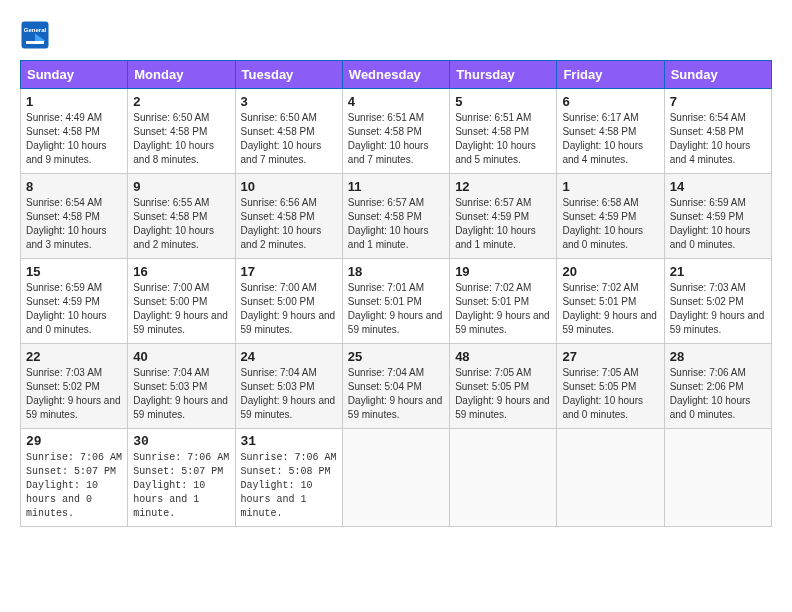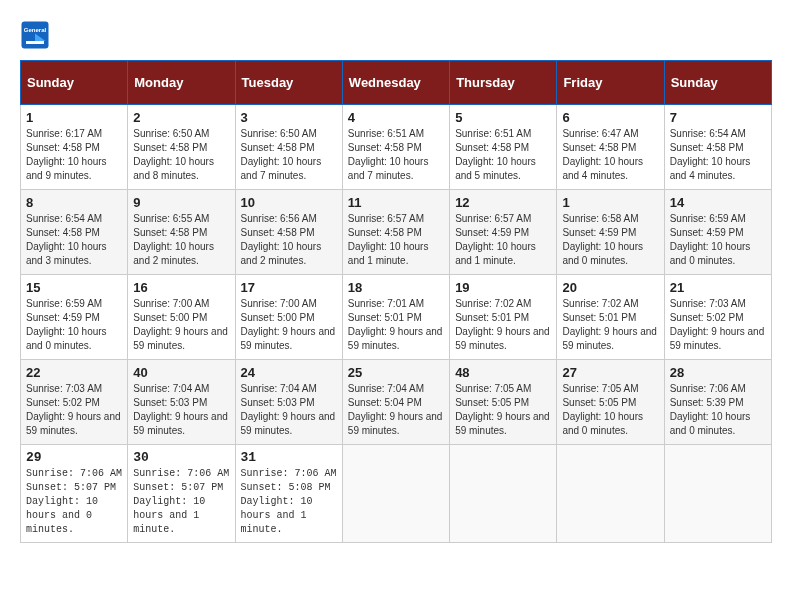--- a/index.html
+++ b/index.html
@@ -41,24 +41,24 @@
     .location-title {
       font-size: 15px;
       color: #444;
     }
     .calendar {
       width: 100%;
       border-collapse: collapse;
       table-layout: fixed;
     }
     .calendar th {
-      background-color: #7f1d1d;
+      background-color: #8b5cf6;
       color: #fff;
       text-align: left;
-      padding: 14px 6px;
+      padding: 6px 6px;
       font-size: 13px;
       font-weight: bold;
       border: 1px solid #1565c0;
     }
     .calendar td {
       border: 1px solid #ccc;
       vertical-align: top;
       padding: 5px 5px;
       font-size: 10.5px;
       color: #333;
@@ -120,61 +120,61 @@
         <th>Thursday</th>
         <th>Friday</th>
         <th>Sunday</th>
       </tr>
   </thead>
   <tbody id="calendar-body">
   <tr>
         <td>
         <span class="day-num">1</span>
         <div class="cell-info">
+          <span>Sunrise: 4:49 AM</span><br>
+          <span>Sunset: 4:58 PM</span><br>
+          <span>Daylight: 10 hours and 9 minutes.</span>
+        </div>
+      </td>
+        <td>
+        <span class="day-num">2</span>
+        <div class="cell-info">
+          <span>Sunrise: 6:50 AM</span><br>
+          <span>Sunset: 4:58 PM</span><br>
+          <span>Daylight: 10 hours and 8 minutes.</span>
+        </div>
+      </td>
+        <td>
+        <span class="day-num">3</span>
+        <div class="cell-info">
+          <span>Sunrise: 6:50 AM</span><br>
+          <span>Sunset: 4:58 PM</span><br>
+          <span>Daylight: 10 hours and 7 minutes.</span>
+        </div>
+      </td>
+        <td>
+        <span class="day-num">4</span>
+        <div class="cell-info">
+          <span>Sunrise: 6:51 AM</span><br>
+          <span>Sunset: 4:58 PM</span><br>
+          <span>Daylight: 10 hours and 7 minutes.</span>
+        </div>
+      </td>
+        <td>
+        <span class="day-num">5</span>
+        <div class="cell-info">
+          <span>Sunrise: 6:51 AM</span><br>
+          <span>Sunset: 4:58 PM</span><br>
+          <span>Daylight: 10 hours and 5 minutes.</span>
+        </div>
+      </td>
+        <td>
+        <span class="day-num">6</span>
+        <div class="cell-info">
           <span>Sunrise: 6:17 AM</span><br>
-          <span>Sunset: 4:58 PM</span><br>
-          <span>Daylight: 10 hours and 9 minutes.</span>
-        </div>
-      </td>
-        <td>
-        <span class="day-num">2</span>
-        <div class="cell-info">
-          <span>Sunrise: 6:50 AM</span><br>
-          <span>Sunset: 4:58 PM</span><br>
-          <span>Daylight: 10 hours and 8 minutes.</span>
-        </div>
-      </td>
-        <td>
-        <span class="day-num">3</span>
-        <div class="cell-info">
-          <span>Sunrise: 6:50 AM</span><br>
-          <span>Sunset: 4:58 PM</span><br>
-          <span>Daylight: 10 hours and 7 minutes.</span>
-        </div>
-      </td>
-        <td>
-        <span class="day-num">4</span>
-        <div class="cell-info">
-          <span>Sunrise: 6:51 AM</span><br>
-          <span>Sunset: 4:58 PM</span><br>
-          <span>Daylight: 10 hours and 7 minutes.</span>
-        </div>
-      </td>
-        <td>
-        <span class="day-num">5</span>
-        <div class="cell-info">
-          <span>Sunrise: 6:51 AM</span><br>
-          <span>Sunset: 4:58 PM</span><br>
-          <span>Daylight: 10 hours and 5 minutes.</span>
-        </div>
-      </td>
-        <td>
-        <span class="day-num">6</span>
-        <div class="cell-info">
-          <span>Sunrise: 6:47 AM</span><br>
           <span>Sunset: 4:58 PM</span><br>
           <span>Daylight: 10 hours and 4 minutes.</span>
         </div>
       </td>
         <td>
         <span class="day-num">7</span>
         <div class="cell-info">
           <span>Sunrise: 6:54 AM</span><br>
           <span>Sunset: 4:58 PM</span><br>
           <span>Daylight: 10 hours and 4 minutes.</span>
@@ -343,21 +343,21 @@
         <div class="cell-info">
           <span>Sunrise: 7:05 AM</span><br>
           <span>Sunset: 5:05 PM</span><br>
           <span>Daylight: 10 hours and 0 minutes.</span>
         </div>
       </td>
         <td>
         <span class="day-num">28</span>
         <div class="cell-info">
           <span>Sunrise: 7:06 AM</span><br>
-          <span>Sunset: 5:39 PM</span><br>
+          <span>Sunset: 2:06 PM</span><br>
           <span>Daylight: 10 hours and 0 minutes.</span>
         </div>
       </td>
       </tr>
       <tr class="last-row">
         <td>
         <span class="day-num">29</span>
         <div class="cell-info">
           <span>Sunrise: 7:06 AM</span><br>
           <span>Sunset: 5:07 PM</span><br>

